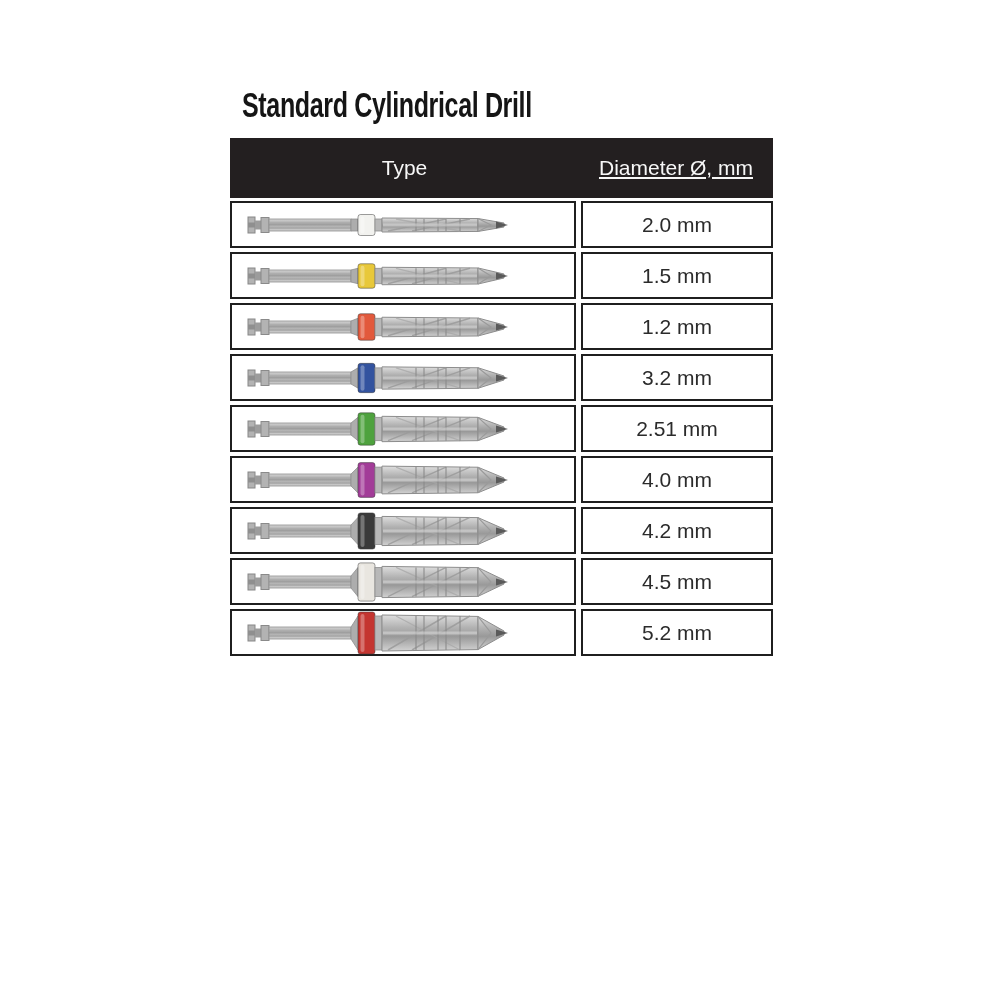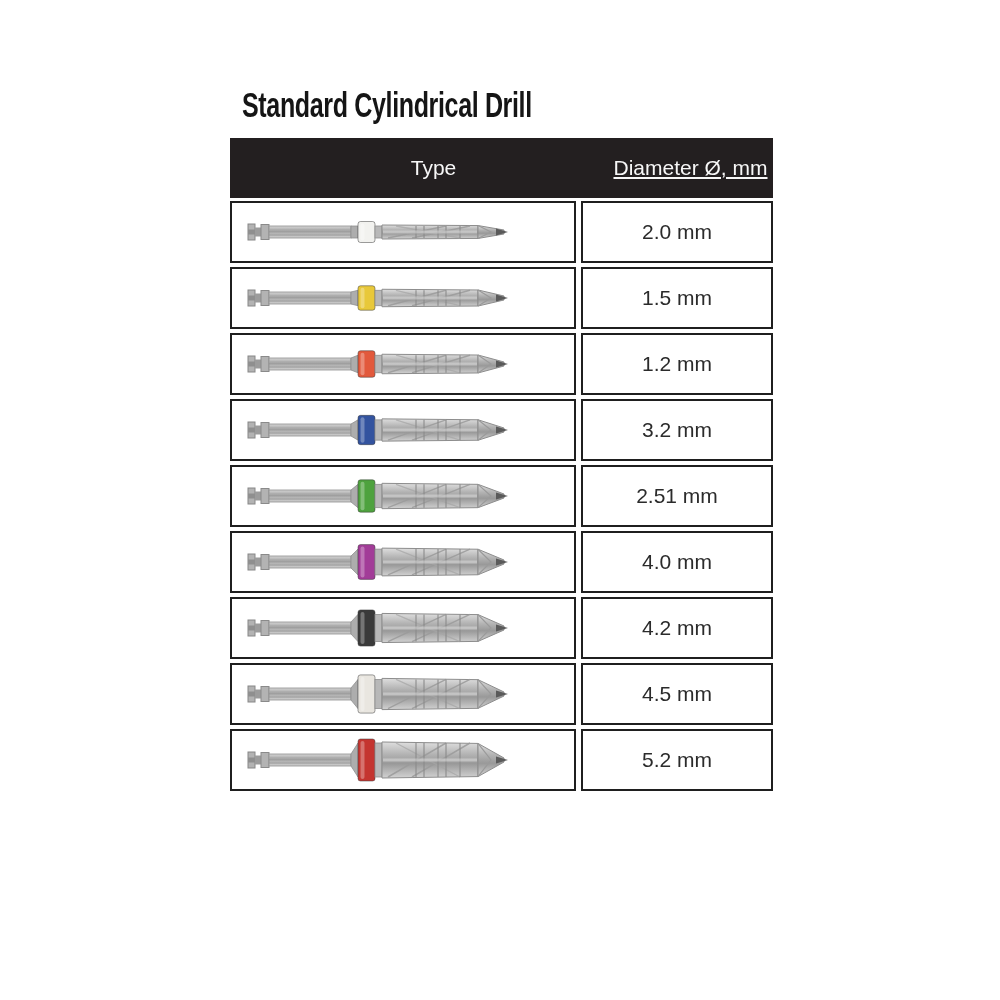--- a/index.html
+++ b/index.html
@@ -12,24 +12,24 @@
     margin:0 0 0 12px;height:34px;line-height:34px;
     font-size:33px;font-weight:bold;color:#151515;
     letter-spacing:-0.5px;white-space:nowrap;
     transform:scaleX(0.76) scaleY(1.05);transform-origin:left center;
   }
   .header{
     margin-top:16px;height:60px;background:#231f20;display:flex;align-items:stretch;
   }
   .h-cell{display:flex;align-items:center;justify-content:center;
     color:#f7f7f7;font-size:21px;}
-  .h-type{width:349px;padding-left:29px;}
+  .h-type{width:349px;}
   .h-dia{flex:1;text-decoration:underline;}
   .rows{display:flex;flex-direction:column;gap:4px;margin-top:3px;}
-  .row{display:flex;gap:5px;height:62px;}
+  .row{display:flex;gap:5px;height:47px;}
   .cell{
     border:2px solid #1f1f1f;background:#ffffff;box-sizing:border-box;
     display:flex;align-items:center;
   }
   .type-cell{width:346px;padding-left:14px;}
   .dia-cell{flex:1;justify-content:center;font-size:21px;color:#2b2b2b;}
   .drill-svg{display:block;}
 </style>
 </head>
 <body>

